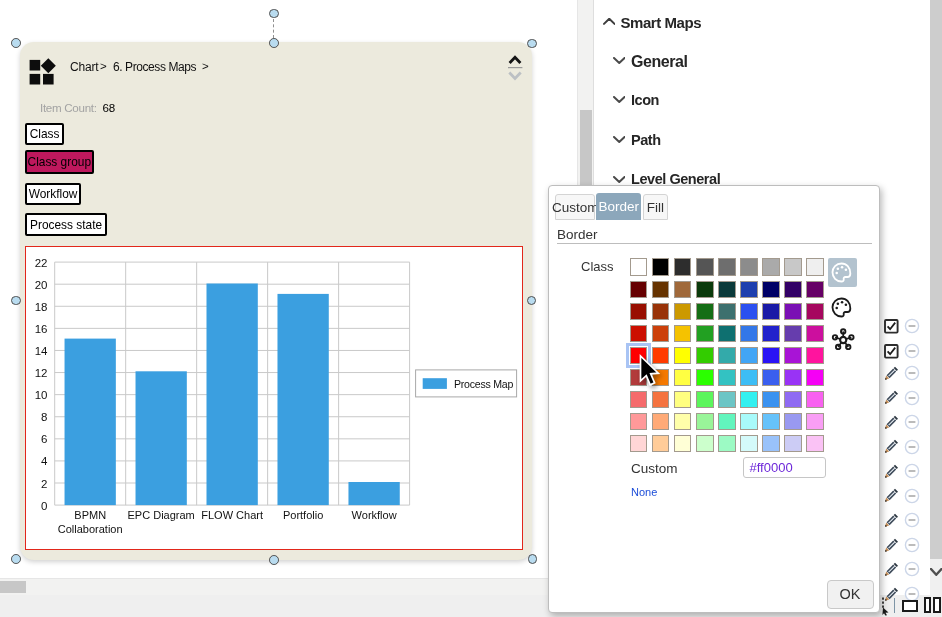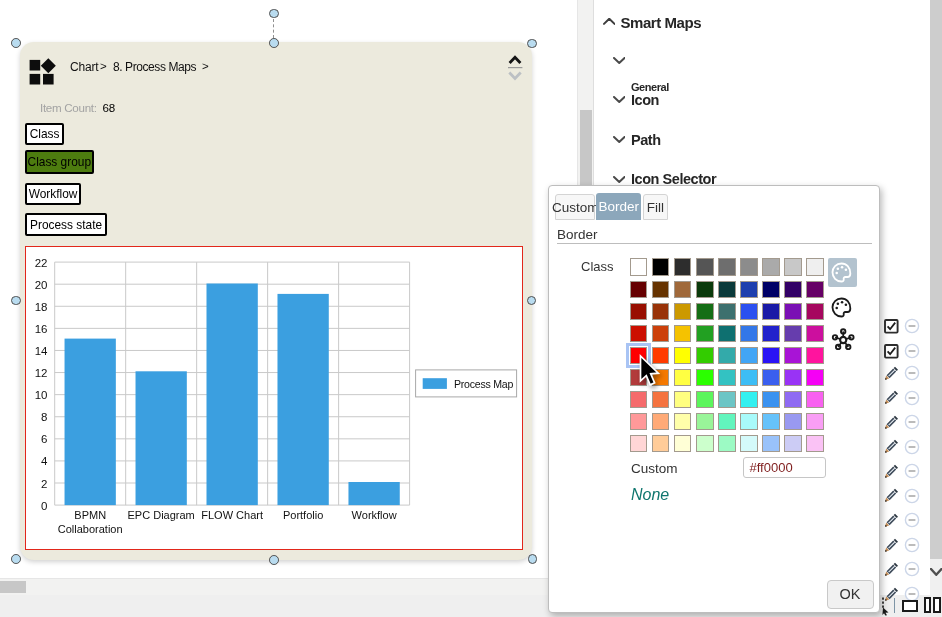--- a/index.html
+++ b/index.html
@@ -16,30 +16,30 @@
 <div class="abs" style="left:0;top:581px;width:26px;height:12px;background:#c7c7c7;"></div>
 <div class="abs" style="left:20px;top:41.5px;width:511.8px;height:518.5px;background:#eceadd;border-radius:14px;box-shadow:0 2px 5px rgba(0,0,0,0.18);"></div>
 <svg class="abs" style="left:26px;top:55px;" width="34" height="33" viewBox="0 0 34 33">
 <rect x="3.6" y="4.9" width="10.6" height="10.6" fill="#0d0d0d"></rect>
 <rect x="3.6" y="18.9" width="10.6" height="10.6" fill="#0d0d0d"></rect>
 <rect x="17.0" y="18.9" width="10.6" height="10.6" fill="#0d0d0d"></rect>
 <polygon points="22.3,3.3 29.8,10.8 22.3,18.3 14.8,10.8" fill="#0d0d0d"></polygon>
 </svg>
 <div class="abs" style="left:70px;top:59.6px;font-size:12px;color:#111;letter-spacing:-0.2px;">Chart</div>
 <div class="abs" style="left:100px;top:59.6px;font-size:11.5px;color:#111;">&gt;</div>
-<div class="abs" style="left:113px;top:59.6px;font-size:12px;color:#111;letter-spacing:-0.42px;">8. Process Maps</div>
+<div class="abs" style="left:113px;top:59.6px;font-size:12px;color:#111;letter-spacing:-0.42px;">6. Process Maps</div>
 <div class="abs" style="left:202px;top:59.6px;font-size:11.5px;color:#111;">&gt;</div>
 <svg class="abs" style="left:505px;top:52px;" width="22" height="30" viewBox="0 0 22 30">
 <polyline points="4.6,11 10,5.2 15.4,11" fill="none" stroke="#141414" stroke-width="2.8"></polyline>
 <line x1="3" y1="15.6" x2="17.4" y2="15.6" stroke="#9a9a9a" stroke-width="1.2"></line>
 <polyline points="4.3,20.6 10,26.4 15.7,20.6" fill="none" stroke="#bcc0c4" stroke-width="2.8"></polyline>
 </svg>
 <div class="abs" style="left:40px;top:101.2px;font-size:11.6px;letter-spacing:-0.3px;color:#a3a3a3;">Item Count:&nbsp; <span style="color:#000;">68</span></div>
 <div class="abs" style="left:24.8px;top:122.7px;width:39.5px;height:22.5px;background:#fff;border:2px solid #000;border-radius:2px;display:flex;align-items:center;justify-content:center;font-size:11.9px;color:#000;white-space:nowrap;">Class</div>
-<div class="abs" style="left:24.8px;top:150.4px;width:69px;height:23.6px;background:#4d7c0f;border:2px solid #000;border-radius:2px;display:flex;align-items:center;justify-content:center;font-size:11.9px;color:#000;white-space:nowrap;">Class group</div>
+<div class="abs" style="left:24.8px;top:150.4px;width:69px;height:23.6px;background:#be185d;border:2px solid #000;border-radius:2px;display:flex;align-items:center;justify-content:center;font-size:11.9px;color:#000;white-space:nowrap;">Class group</div>
 <div class="abs" style="left:24.8px;top:182.8px;width:56.5px;height:22.5px;background:#fff;border:2px solid #000;border-radius:2px;display:flex;align-items:center;justify-content:center;font-size:11.9px;color:#000;white-space:nowrap;">Workflow</div>
 <div class="abs" style="left:24.8px;top:213.4px;width:82.5px;height:23px;background:#fff;border:2px solid #000;border-radius:2px;display:flex;align-items:center;justify-content:center;font-size:11.9px;color:#000;white-space:nowrap;">Process state</div>
 <div class="abs" style="left:24.5px;top:246px;width:498px;height:304px;background:#fff;border:1.3px solid #e2271a;"></div>
 <svg class="abs" style="left:24.5px;top:246px;" width="498" height="304" viewBox="0 0 498 304">
       <line x1="29.7" y1="16.10" x2="384.6" y2="16.10" stroke="#c9c9c9" stroke-width="1"></line>
       <line x1="29.7" y1="38.19" x2="384.6" y2="38.19" stroke="#c9c9c9" stroke-width="1"></line>
       <line x1="29.7" y1="60.28" x2="384.6" y2="60.28" stroke="#c9c9c9" stroke-width="1"></line>
       <line x1="29.7" y1="82.37" x2="384.6" y2="82.37" stroke="#c9c9c9" stroke-width="1"></line>
       <line x1="29.7" y1="104.46" x2="384.6" y2="104.46" stroke="#c9c9c9" stroke-width="1"></line>
       <line x1="29.7" y1="126.55" x2="384.6" y2="126.55" stroke="#c9c9c9" stroke-width="1"></line>
@@ -92,33 +92,33 @@
 <div class="abs" style="left:10.9px;top:554.1px;width:9.8px;height:9.8px;border-radius:50%;background:#b9dcf0;border:1.4px solid #4e4e4e;"></div>
 <div class="abs" style="left:268.9px;top:555.4px;width:9.8px;height:9.8px;border-radius:50%;background:#b9dcf0;border:1.4px solid #4e4e4e;"></div>
 <div class="abs" style="left:527.5px;top:554.3px;width:9.8px;height:9.8px;border-radius:50%;background:#b9dcf0;border:1.4px solid #4e4e4e;"></div>
 <svg class="abs" style="left:602.8px;top:17.7px;" width="12" height="8" viewBox="0 0 12 8">
       <polyline points="1,5.90 6.25,0.8 11.50,5.90" fill="none" stroke="#3d3d3d" stroke-width="2.0" stroke-linecap="round" stroke-linejoin="round"></polyline>
     </svg>
 <div class="abs" style="left:620.5px;top:13.6px;font-size:15px;font-weight:bold;color:#262626;letter-spacing:-0.45px;">Smart Maps</div>
 <svg class="abs" style="left:612.8px;top:56.8px;" width="12" height="8" viewBox="0 0 12 8">
       <polyline points="1,1 6.25,5.90 11.50,1" fill="none" stroke="#4a4a4a" stroke-width="2.0" stroke-linecap="round" stroke-linejoin="round"></polyline>
     </svg>
-<div class="abs" style="left:631px;top:52.7px;font-size:11px;font-weight:bold;color:#262626;letter-spacing:-0.45px;margin-top:28px;">General</div>
+<div class="abs" style="left:631px;top:52.7px;font-size:16px;font-weight:bold;color:#262626;letter-spacing:-0.45px;">General</div>
 <svg class="abs" style="left:612.8px;top:96.4px;" width="12" height="8" viewBox="0 0 12 8">
       <polyline points="1,1 6.25,5.90 11.50,1" fill="none" stroke="#4a4a4a" stroke-width="2.0" stroke-linecap="round" stroke-linejoin="round"></polyline>
     </svg>
 <div class="abs" style="left:631px;top:92.3px;font-size:14.5px;font-weight:bold;color:#262626;letter-spacing:-0.45px;">Icon</div>
 <svg class="abs" style="left:612.8px;top:136.0px;" width="12" height="8" viewBox="0 0 12 8">
       <polyline points="1,1 6.25,5.90 11.50,1" fill="none" stroke="#4a4a4a" stroke-width="2.0" stroke-linecap="round" stroke-linejoin="round"></polyline>
     </svg>
 <div class="abs" style="left:631px;top:131.9px;font-size:14.5px;font-weight:bold;color:#262626;letter-spacing:-0.45px;">Path</div>
 <svg class="abs" style="left:612.8px;top:175.5px;" width="12" height="8" viewBox="0 0 12 8">
       <polyline points="1,1 6.25,5.90 11.50,1" fill="none" stroke="#4a4a4a" stroke-width="2.0" stroke-linecap="round" stroke-linejoin="round"></polyline>
     </svg>
-<div class="abs" style="left:631px;top:171.4px;font-size:14.5px;font-weight:bold;color:#262626;letter-spacing:-0.45px;">Icon Selector</div>
+<div class="abs" style="left:631px;top:171.4px;font-size:14.5px;font-weight:bold;color:#262626;letter-spacing:-0.45px;">Level General</div>
 <svg class="abs" style="left:884.3px;top:318.5px;" width="15" height="15" viewBox="0 0 15 15">
       <rect x="1" y="1" width="12.6" height="12.6" fill="#fff" stroke="#2d2d2d" stroke-width="1.9" rx="1"></rect>
       <polyline points="3.6,7.4 6.1,10.2 11.2,3.6" fill="none" stroke="#1d1d1d" stroke-width="1.8"></polyline>
     </svg>
 <svg class="abs" style="left:884.3px;top:343.8px;" width="15" height="15" viewBox="0 0 15 15">
       <rect x="1" y="1" width="12.6" height="12.6" fill="#fff" stroke="#2d2d2d" stroke-width="1.9" rx="1"></rect>
       <polyline points="3.6,7.4 6.1,10.2 11.2,3.6" fill="none" stroke="#1d1d1d" stroke-width="1.8"></polyline>
     </svg>
 <svg class="abs" style="left:903.8px;top:318.0px;" width="16" height="16" viewBox="0 0 16 16">
       <circle cx="8" cy="8" r="6.6" fill="#fff" stroke="#ccd6e8" stroke-width="1.4"></circle>
@@ -382,20 +382,20 @@
       <line x1="10.25" y1="12.04" x2="5.02" y2="10.34" stroke="#1a1a1a" stroke-width="1.7"></line>
       <circle cx="5.02" cy="10.34" r="2.2" fill="none" stroke="#1a1a1a" stroke-width="1.9"></circle>
       <line x1="11.38" y1="15.51" x2="8.15" y2="19.96" stroke="#1a1a1a" stroke-width="1.7"></line>
       <circle cx="8.15" cy="19.96" r="2.2" fill="none" stroke="#1a1a1a" stroke-width="1.9"></circle>
       <line x1="15.02" y1="15.51" x2="18.25" y2="19.96" stroke="#1a1a1a" stroke-width="1.7"></line>
       <circle cx="18.25" cy="19.96" r="2.2" fill="none" stroke="#1a1a1a" stroke-width="1.9"></circle>
       <line x1="16.15" y1="12.04" x2="21.38" y2="10.34" stroke="#1a1a1a" stroke-width="1.7"></line>
       <circle cx="21.38" cy="10.34" r="2.2" fill="none" stroke="#1a1a1a" stroke-width="1.9"></circle>
     </svg>
 <div class="abs" style="left:631px;top:460.5px;font-size:13.5px;color:#333;">Custom</div>
-<div class="abs" style="left:742.5px;top:456.5px;width:83px;height:21.5px;background:#fff;border:1px solid #c6c6c6;border-radius:3px;font-size:13px;color:#7f1d1d;display:flex;align-items:center;padding-left:6px;">#ff0000</div>
-<div class="abs" style="left:631px;top:485.5px;font-size:16px;color:#0f766e;font-style:italic;">None</div>
+<div class="abs" style="left:742.5px;top:456.5px;width:83px;height:21.5px;background:#fff;border:1px solid #c6c6c6;border-radius:3px;font-size:13px;color:#6d28d9;display:flex;align-items:center;padding-left:6px;">#ff0000</div>
+<div class="abs" style="left:631px;top:485.5px;font-size:11px;color:#1d4ed8;">None</div>
 <div class="abs" style="left:826.5px;top:579.5px;width:47px;height:29px;background:#f1f1f1;border:1px solid #c9c9c9;border-radius:4px;display:flex;align-items:center;justify-content:center;font-size:14.5px;color:#333;">OK</div>
 <svg class="abs" style="left:637px;top:354px;" width="34" height="48" viewBox="0 0 34 48">
 <g filter="drop-shadow(2.5px 3px 2.5px rgba(0,0,0,0.4))">
 <path d="M3.5,2 L3.5,26.8 L9.3,21.6 L13.2,30.8 L17.6,28.9 L13.7,19.8 L21.3,19.2 Z" fill="#000" stroke="#fff" stroke-width="1.7"></path>
 </g>
     </svg>
 </div>
 </body></html>

